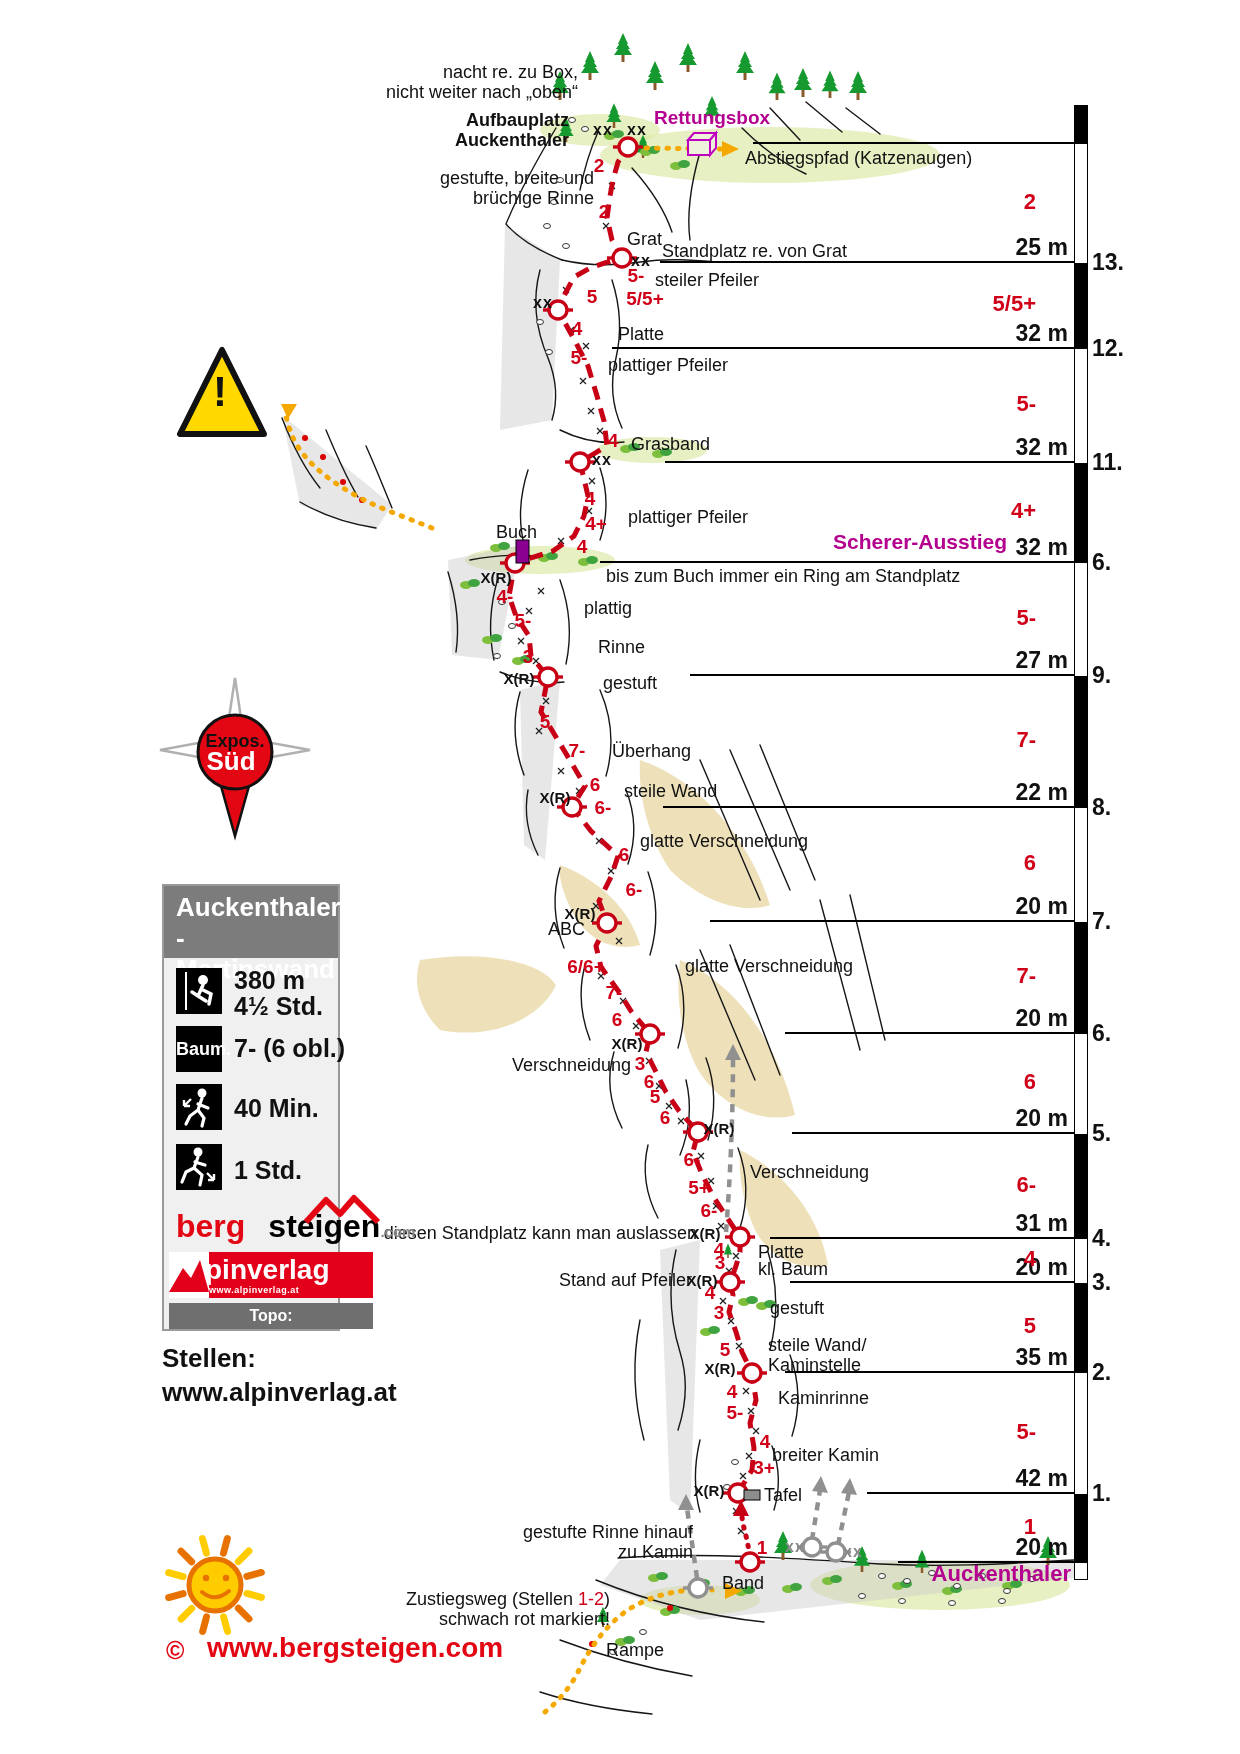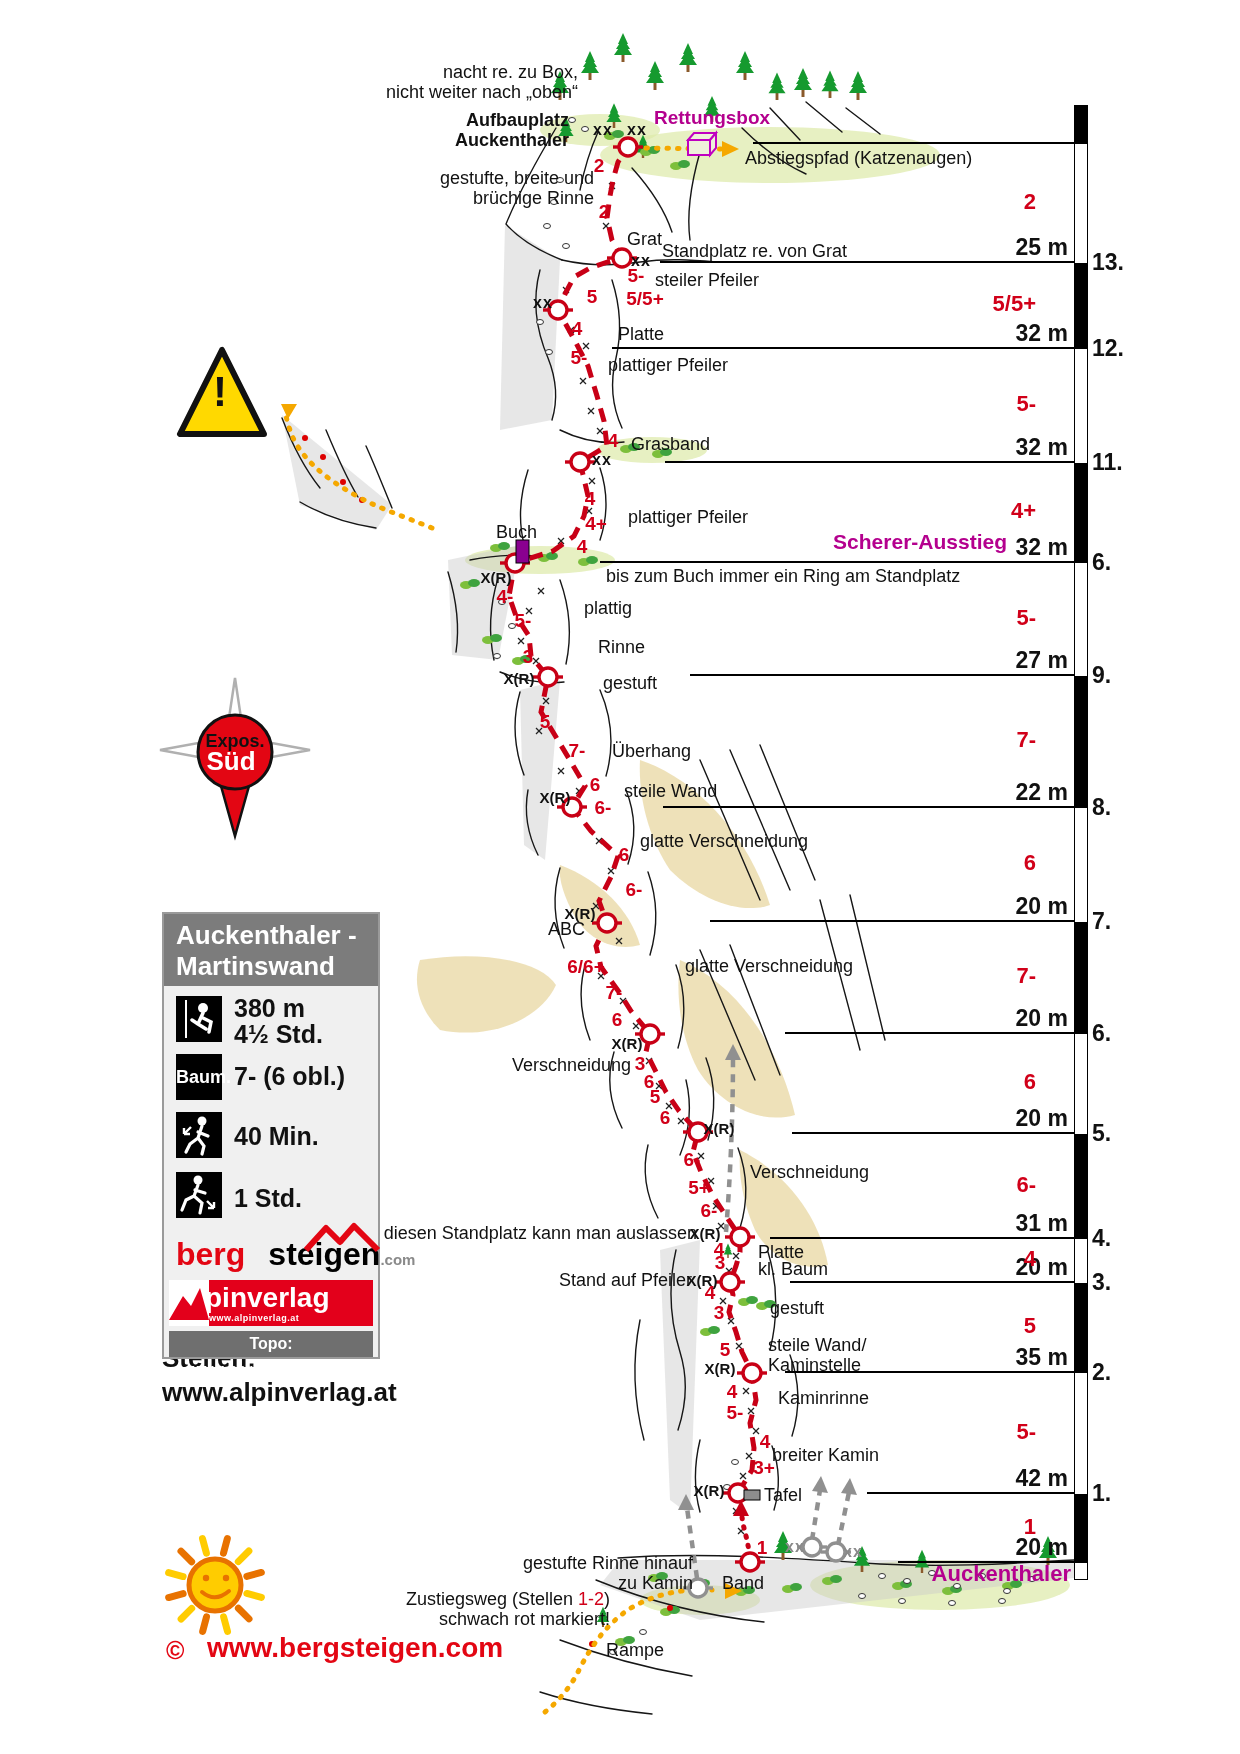--- a/index.html
+++ b/index.html
@@ -13,21 +13,21 @@
   .rg{position:absolute;font-weight:bold;font-size:19px;color:#d10019;transform:translate(-50%,-50%);white-space:nowrap;z-index:4;}
   .xr{position:absolute;font-weight:bold;font-size:15px;color:#111;transform:translate(-50%,-50%);white-space:nowrap;z-index:4;}
   .xx{position:absolute;font-weight:bold;font-size:16px;color:#111;transform:translate(-50%,-50%);letter-spacing:1px;z-index:4;}
   .xxg{color:#8a8a8a;}
   .pline{position:absolute;height:2px;background:#000;z-index:3;}
   .plen{position:absolute;right:172px;font-weight:bold;font-size:23px;z-index:4;}
   .pnum{position:absolute;left:1092px;font-weight:bold;font-size:23px;z-index:4;}
   .pgrade{position:absolute;right:204px;font-weight:bold;font-size:22px;color:#d10019;z-index:4;}
   #bar{position:absolute;left:1074px;top:105px;width:14px;height:1475px;background:#fff;border:1px solid #000;box-sizing:border-box;z-index:3;}
   .barseg{position:absolute;left:0;width:12px;background:#000;}
-  #infobox{position:absolute;left:162px;top:912px;width:218px;height:447px;background:#f0f0f0;border:2px solid #9a9a9a;box-sizing:border-box;z-index:5;}
+  #infobox{position:absolute;left:162px;top:884px;width:178px;height:447px;background:#f0f0f0;border:2px solid #9a9a9a;box-sizing:border-box;z-index:5;}
   #ib-head{position:absolute;left:0;top:0;width:100%;height:72px;background:#7c7c7c;color:#fff;font-weight:bold;font-size:26px;line-height:31px;padding:6px 0 0 12px;box-sizing:border-box;}
   .ib-ic{position:absolute;left:12px;width:46px;height:46px;background:#000;color:#fff;}
   .ib-tx{position:absolute;left:70px;font-weight:bold;font-size:25px;color:#111;white-space:nowrap;}
   #logo-line{position:absolute;left:12px;top:322px;font-weight:bold;font-size:32px;white-space:nowrap;}
   #banner{position:absolute;left:5px;top:366px;width:204px;height:46px;background:#e3001b;}
   #banner-t{position:absolute;left:8px;top:2px;color:#fff;font-weight:bold;font-size:28px;}
   #banner-u{position:absolute;left:40px;top:33px;color:#fff;font-weight:bold;font-size:9px;letter-spacing:.5px;}
   #topobar{position:absolute;left:5px;top:417px;width:204px;height:26px;background:#6f6f6f;color:#fff;font-weight:bold;font-size:16px;line-height:26px;text-align:center;}
   svg{position:absolute;left:0;top:0;z-index:1;}
   .overlay{z-index:4;}
@@ -732,21 +732,21 @@
   <div class="lbl" style="left:758px;top:1259px;">kl. Baum</div>
   <div class="lbl ra" style="right:548px;top:1270px;">Stand auf Pfeiler</div>
   <div class="lbl" style="left:770px;top:1298px;">gestuft</div>
   <div class="lbl" style="left:768px;top:1335px;">
     <div>steile Wand/</div>
     <div>Kaminstelle</div>
   </div>
   <div class="lbl" style="left:778px;top:1388px;">Kaminrinne</div>
   <div class="lbl" style="left:772px;top:1445px;">breiter Kamin</div>
   <div class="lbl" style="left:764px;top:1485px;">Tafel</div>
-  <div class="lbl ra" style="right:547px;top:1522px;margin-top:31px;">
+  <div class="lbl ra" style="right:547px;top:1522px;">
     <div>gestufte Rinne hinauf</div>
     <div>zu Kamin</div>
   </div>
   <div class="lbl" style="left:722px;top:1573px;">Band</div>
   <div class="lbl ra" style="right:630px;top:1589px;">
     <div><span>Zustiegsweg (Stellen </span><span class="red">1-2</span><span>)</span></div>
     <div>schwach rot markiert!</div>
   </div>
   <div class="lbl" style="left:606px;top:1640px;">Rampe</div>
   <div class="lbl mag ra" style="right:169px;top:1564px;font-size:22px;">Auckenthaler</div>

